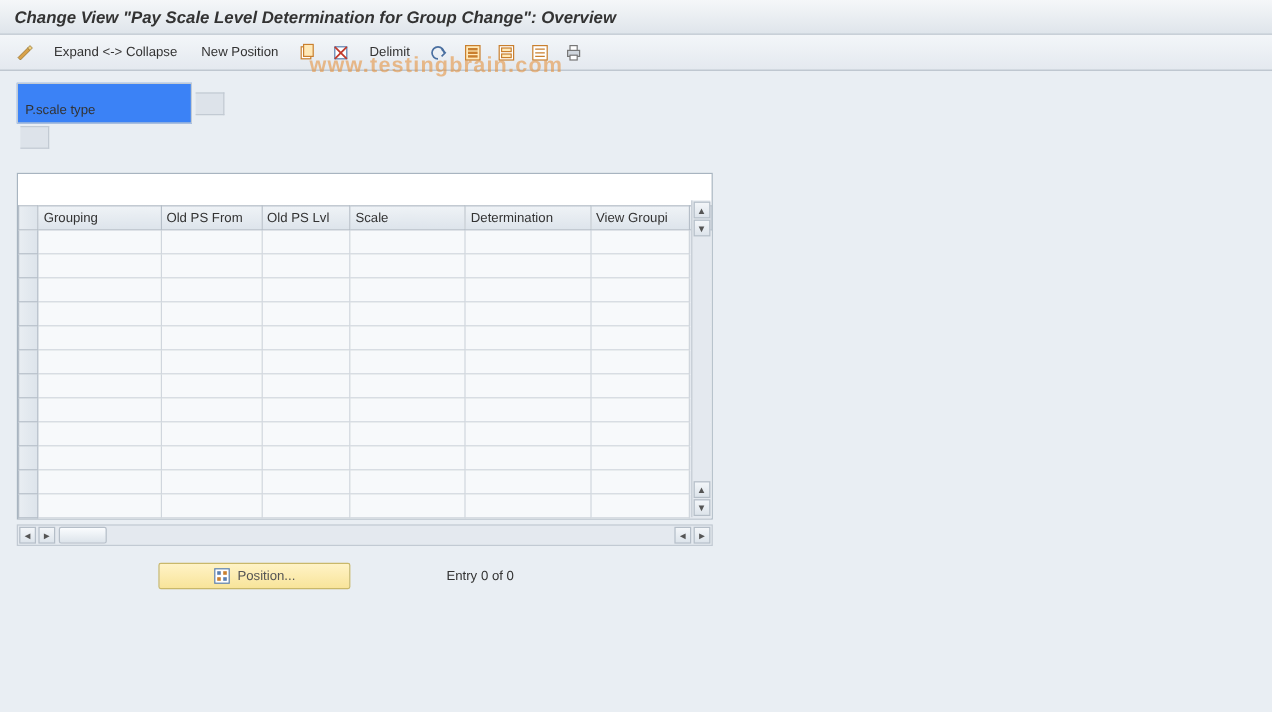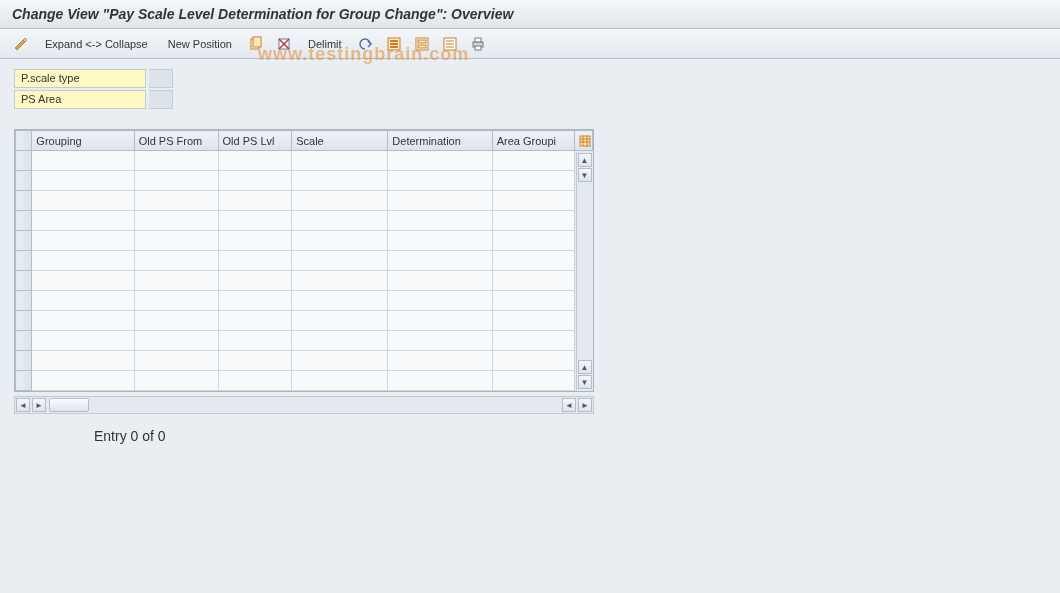--- a/index.html
+++ b/index.html
@@ -55,24 +55,24 @@
     }
     .form-area {
       padding: 10px 14px 18px 14px;
     }
     .form-row {
       display: flex;
       align-items: center;
       margin-bottom: 2px;
     }
     .form-label {
-      background: #fef9c3;
+      background: #3b82f6;
       border: 1px solid #c2cad3;
-      padding: 2px 6px;
-      width: 132px;
+      padding: 16px 6px;
+      width: 146px;
       height: 19px;
       font-size: 11px;
       color: #333;
     }
     .form-input {
       background: #dde3ea;
       border: 1px solid #c2cad3;
       border-left: none;
       width: 24px;
       height: 19px;
@@ -85,20 +85,21 @@
     }
     .table-wrapper {
       border: 1px solid #a8b4c0;
       background: #fff;
       position: relative;
     }
     table {
       border-collapse: collapse;
       width: 100%;
       table-layout: fixed;
+      margin-top: 26px;
     }
     th {
       background: linear-gradient(to bottom, #eef2f6, #dde4eb);
       border: 1px solid #b5bec8;
       padding: 3px 4px;
       text-align: left;
       font-weight: normal;
       font-size: 11px;
       color: #333;
       height: 20px;
@@ -203,21 +204,21 @@
       color: #555;
       margin-left: 118px;
     }
     .position-btn .ic {
       display: inline-flex;
       align-items: center;
       justify-content: center;
     }
     .entry-text {
       margin-left: 80px;
-      font-size: 14px;
+      font-size: 11px;
       color: #333;
     }
     .watermark {
       position: absolute;
       top: 44px;
       left: 258px;
       font-size: 18px;
       font-weight: bold;
       color: rgba(230, 140, 50, 0.55);
       letter-spacing: 1px;
@@ -293,21 +294,20 @@
 </div>
 
 <div class="watermark">www.testingbrain.com</div>
 
 <div class="form-area">
   <div class="form-row">
     <div class="form-label">P.scale type</div>
     <div class="form-input"></div>
   </div>
   <div class="form-row">
-    <div class="form-label">PS Area</div>
     <div class="form-input"></div>
   </div>
 </div>
 
 <div class="table-area">
   <div class="table-wrapper">
     <table>
       <colgroup>
         <col style="width:16px">
         <col style="width:100px">
@@ -319,21 +319,21 @@
         <col style="width:18px">
       </colgroup>
       <thead>
         <tr>
           <th class="row-sel"></th>
           <th>Grouping</th>
           <th>Old PS From</th>
           <th>Old PS Lvl</th>
           <th>Scale</th>
           <th>Determination</th>
-          <th>Area Groupi</th>
+          <th>View Groupi</th>
           <th class="config-col">
             <svg width="12" height="12">
                 <rect x="1" y="1" width="10" height="10" fill="#ffe9b8" stroke="#c97f2e"></rect>
                 <line x1="1" y1="4" x2="11" y2="4" stroke="#c97f2e"></line>
                 <line x1="1" y1="7" x2="11" y2="7" stroke="#c97f2e"></line>
                 <line x1="4" y1="1" x2="4" y2="11" stroke="#c97f2e"></line>
                 <line x1="8" y1="1" x2="8" y2="11" stroke="#c97f2e"></line>
               </svg>
           </th>
         </tr>
@@ -478,14 +478,26 @@
   <div class="hscroll-btn">◄</div>
   <div class="hscroll-btn">►</div>
   <div class="hscroll-track">
     <div class="hscroll-thumb"></div>
   </div>
   <div class="hscroll-btn">◄</div>
   <div class="hscroll-btn">►</div>
 </div>
 
 <div class="bottom-bar">
+  <div class="position-btn">
+    <span class="ic">
+      <svg width="14" height="14">
+          <rect x="1" y="1" width="12" height="12" fill="#fff" stroke="#5a7fb0"></rect>
+          <rect x="3" y="3" width="3" height="3" fill="#5a7fb0"></rect>
+          <rect x="8" y="3" width="3" height="3" fill="#c97f2e"></rect>
+          <rect x="3" y="8" width="3" height="3" fill="#c97f2e"></rect>
+          <rect x="8" y="8" width="3" height="3" fill="#5a7fb0"></rect>
+        </svg>
+    </span>
+    <span>Position...</span>
+  </div>
   <div class="entry-text">Entry 0 of 0</div>
 </div>
 
 </body></html>

